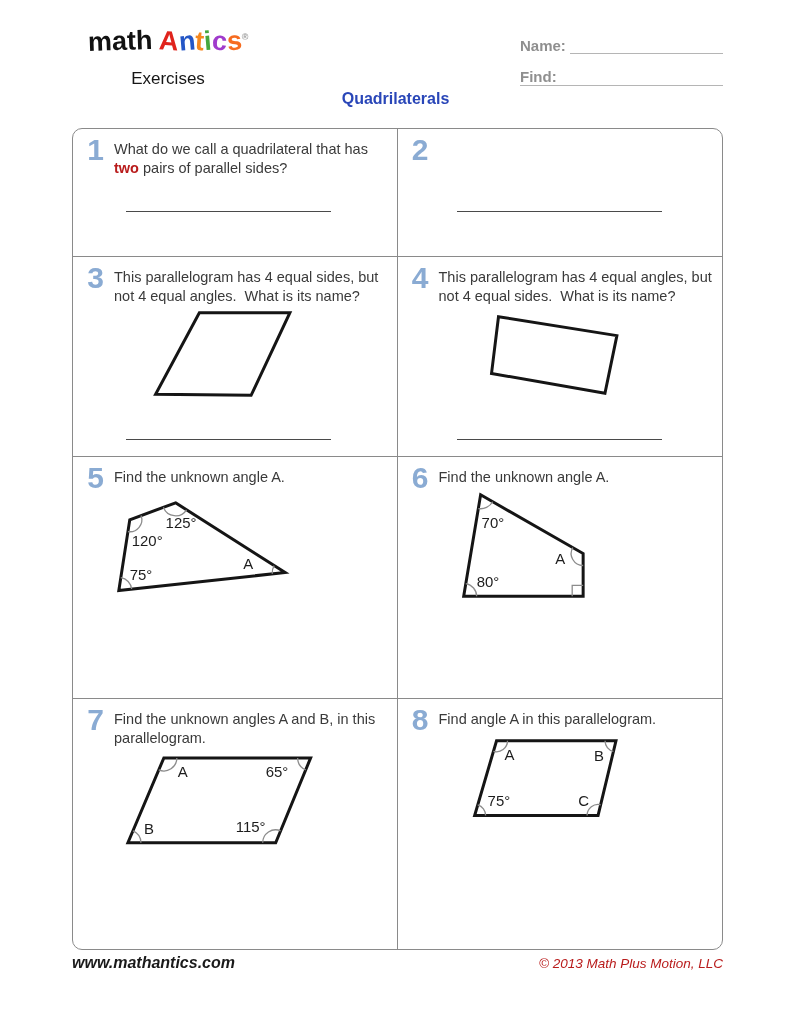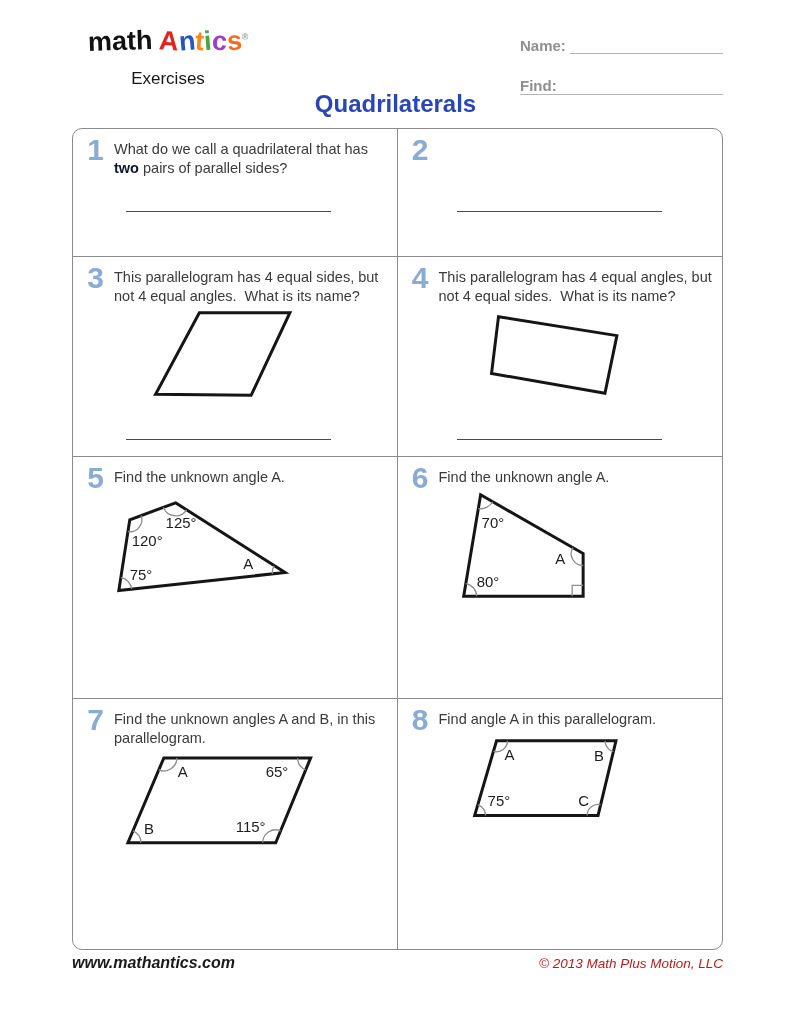--- a/index.html
+++ b/index.html
@@ -10,50 +10,50 @@
   }
   
   .logo { position:absolute; left:73px; top:26px; width:190px; text-align:center; }
   .logo-line { font-size:27px; font-weight:700; letter-spacing:0px; white-space:nowrap; }
   .logo-line .w1 { color:#111; display:inline-block; transform:rotate(-2deg); }
   .logo-line .w2 { display:inline-block; margin-left:7px; }
   .logo-line .w2 span { display:inline-block; }
   .tm { font-size:9px; color:#9a9a9a; vertical-align:super; }
   .logo-sub { font-size:17px; color:#161616; margin-top:12px; font-weight:400; }
   .namedate { position:absolute; left:520px; top:30px; width:203px; }
-  .nd-row { display:flex; align-items:flex-end; height:24px; margin-bottom:17px; }
+  .nd-row { display:flex; align-items:flex-end; height:24px; margin-bottom:8px; }
   .nd-row.full { border-bottom:1.5px solid #b5b5b5; }
   .nd-label { font-size:15px; font-weight:700; color:#8f8f8f; padding-right:4px; }
   .nd-line { flex:1; border-bottom:1.5px solid #b5b5b5; height:20px; }
   .nd-line.hidden { border-bottom:none; }
   
   .title {
     position:absolute; left:0; right:0; top:90px; text-align:center;
-    font-size:24px; font-weight:700; color:#2946b8; letter-spacing:0px;
+    font-size:16px; font-weight:700; color:#2946b8; letter-spacing:0px;
   }
   
   .qgrid {
     position:absolute; left:72px; top:128px; width:651px;
     display:grid; grid-template-columns:324.5px auto;
     grid-template-rows:128px 200px 242px 250px;
     border:1.5px solid #8a8a8a; border-radius:10px; overflow:hidden;
     background:#fff;
   }
   .qcell { position:relative; border-right:1.5px solid #8a8a8a; border-bottom:1.5px solid #8a8a8a; }
   .qcell:nth-child(2n) { border-right:none; }
   .qcell:nth-child(7), .qcell:nth-child(8) { border-bottom:none; }
   .qnum {
     position:absolute; left:9px; top:6px; width:27px; text-align:center;
     font-size:30px; font-weight:700; color:#8aabd3; line-height:1;
   }
   .qtext {
     margin:11px 8px 0 41px; font-size:14.5px; line-height:1.28; color:#3a3a3a;
     white-space:pre-wrap;
   }
-  .qtext b { color:#0f172a; }
+  .qtext b { color:#b91c1c; }
   .figure { position:absolute; left:0; top:0; width:100%; height:100%; pointer-events:none; }
   .figlabel { font-family:"Liberation Sans", sans-serif; font-size:15px; fill:#1d1d1d; }
   .ansline { position:absolute; border-top:1.5px solid #4a4a4a; height:0; }
   
   .footer {
     position:absolute; left:72px; top:954px; width:651px;
     display:flex; justify-content:space-between; align-items:baseline;
   }
   .footer .site { font-size:16px; font-weight:700; font-style:italic; color:#1a1a1a; }
   .footer .copy { font-size:13.5px; font-style:italic; color:#b91c1c; }

